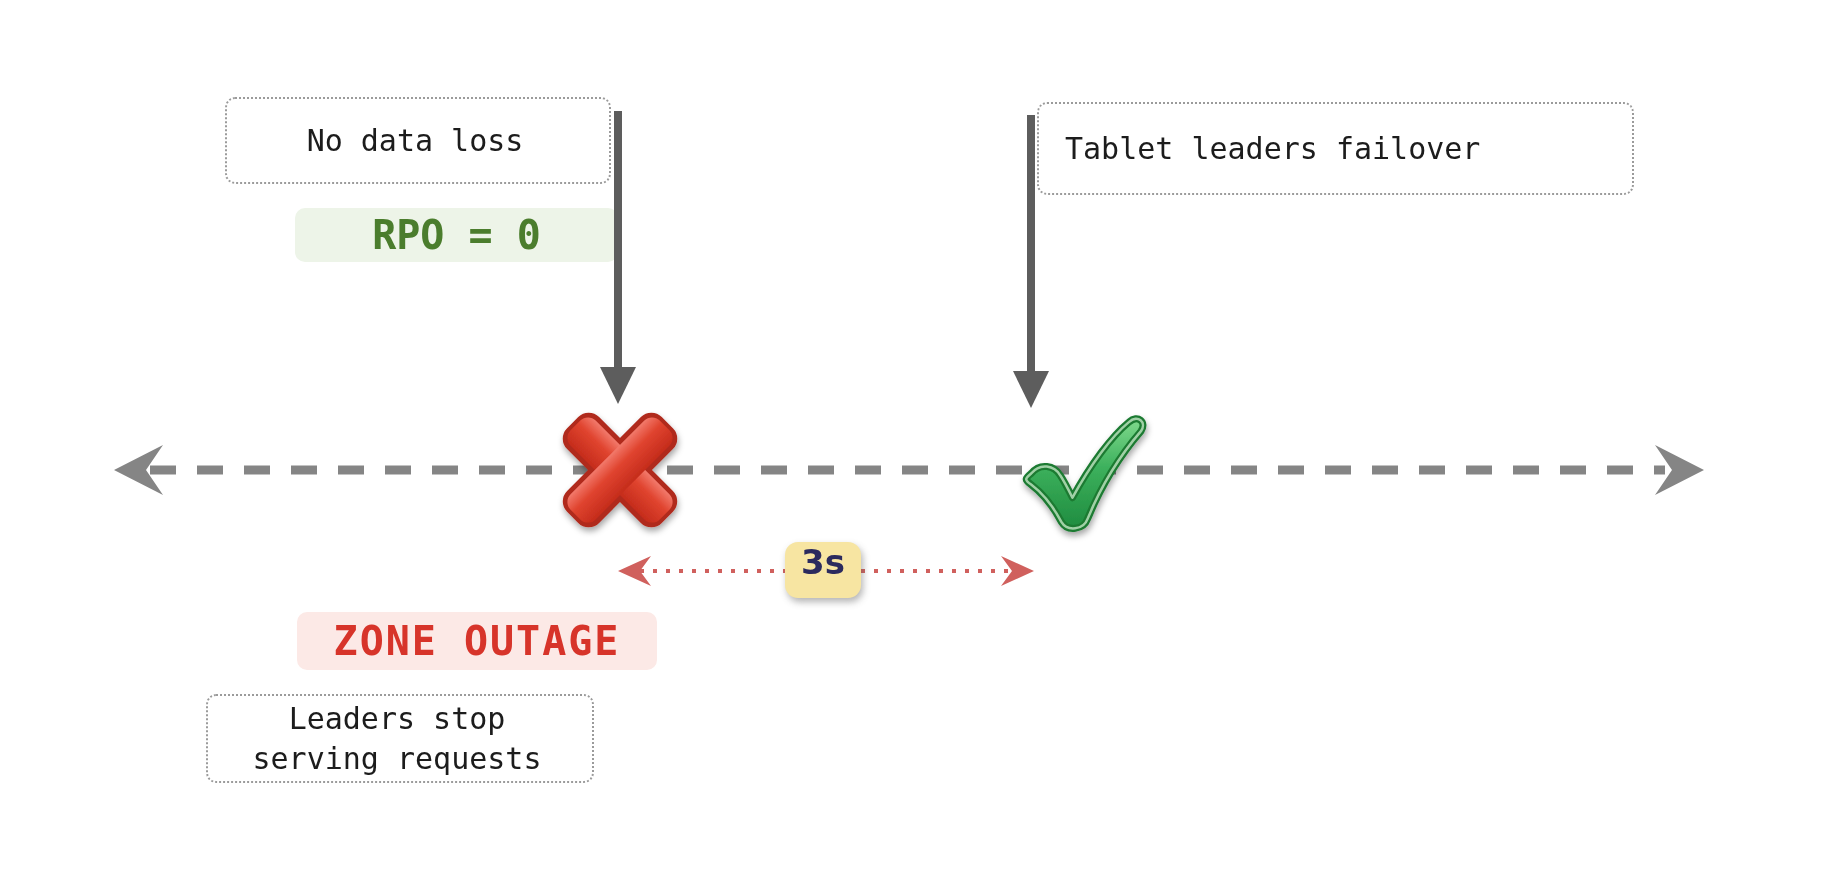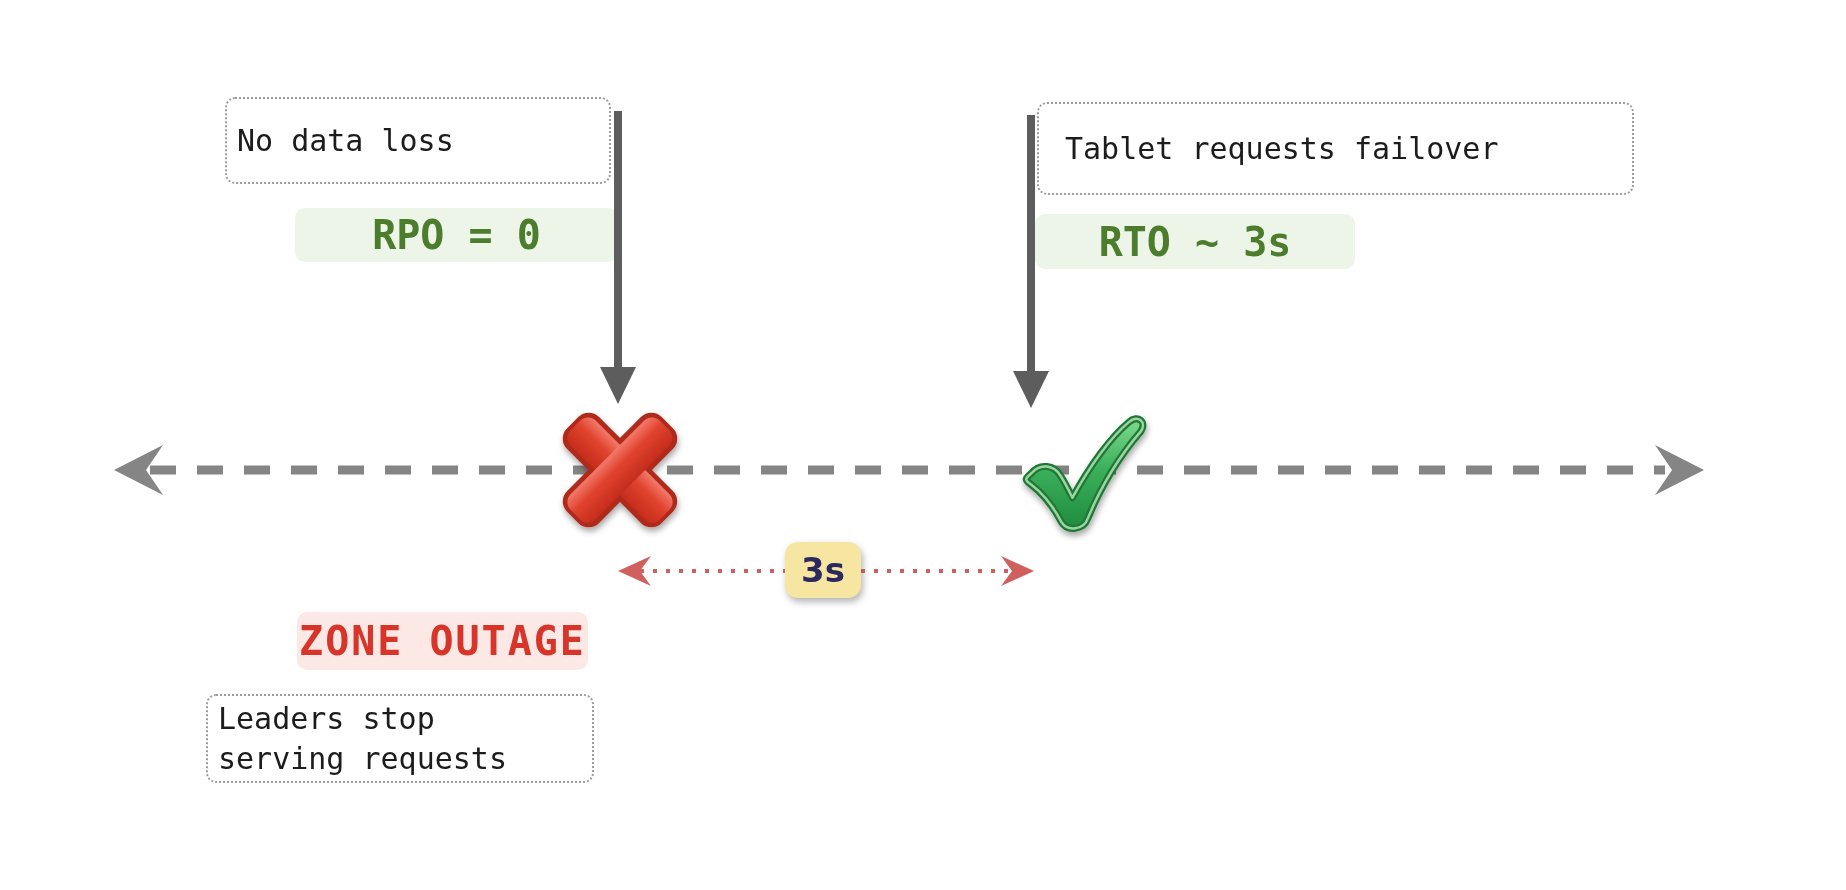--- a/index.html
+++ b/index.html
@@ -30,44 +30,44 @@
     box-sizing:border-box;
     border:2px dotted var(--note-border);
     border-radius:10px;
     display:flex;flex-direction:column;justify-content:center;
     font-size:30px;line-height:40px;
     color:var(--note-text);
     background:var(--background);
     z-index:1;
   }
   .note span{display:block;white-space:pre;}
-  .note.align-right{text-align:left;padding:2px 16px 2px 10px;}
+  .note.align-right{text-align:center;padding:2px 16px 2px 10px;}
   .note.align-left{text-align:left;padding:2px 10px 2px 26px;}
   .note-top-left{left:225px;top:97px;width:386px;height:87px;}
   .note-top-right{left:1037px;top:102px;width:597px;height:93px;}
   .note-bottom-left{left:206px;top:694px;width:388px;height:89px;}
   .badge{
     position:absolute;
     box-sizing:border-box;
     border-radius:10px;
     display:flex;align-items:center;justify-content:center;
     font-weight:bold;font-size:40px;
     z-index:1;
   }
   .badge-green{background:var(--green-badge-bg);color:var(--green-badge-text);}
   .badge-red{background:var(--red-badge-bg);color:var(--red-badge-text);letter-spacing:2px;}
   .badge-rpo{left:295px;top:208px;width:323px;height:54px;}
   .badge-rto{left:1035px;top:214px;width:320px;height:55px;}
-  .badge-outage{left:297px;top:612px;width:291px;height:58px;}
+  .badge-outage{left:297px;top:612px;width:360px;height:58px;}
   .badge-duration{
     position:absolute;left:785px;top:542px;width:76px;height:56px;
     background:var(--duration-badge-bg);
     color:var(--duration-badge-text);
     border-radius:13px;
-    display:flex;align-items:center;justify-content:center;
+    display:flex;align-items:flex-start;justify-content:center;
     font-family:"DejaVu Sans","Liberation Sans",sans-serif;
     font-weight:bold;font-size:34px;
     box-shadow:2px 4px 7px rgba(90,90,90,0.45);
     z-index:3;
   }
   .tl-line{stroke:var(--timeline);stroke-width:9;stroke-dasharray:26 21;fill:none;}
   .tl-head{fill:var(--timeline);}
   .ev-line{stroke:var(--event-arrow);stroke-width:8;fill:none;}
   .ev-head{fill:var(--event-arrow);}
   .dur-line{stroke:var(--duration-arrow);stroke-width:4;stroke-dasharray:4 9;fill:none;}
@@ -80,26 +80,23 @@
 
   <div class="note align-right note-top-left">
     <span>No data loss</span>
   </div>
 
   <div class="badge badge-green badge-rpo">
     <span>RPO = 0</span>
   </div>
 
   <div class="note align-left note-top-right">
-    <span>Tablet requests failover</span>
+    <span>Tablet leaders failover</span>
   </div>
 
-  <div class="badge badge-green badge-rto">
-    <span>RTO ~ 3s</span>
-  </div>
 
   <div class="badge badge-red badge-outage">
     <span>ZONE OUTAGE</span>
   </div>
 
   <div class="note align-right note-bottom-left">
     <span>Leaders stop</span>
     <span>serving requests</span>
   </div>
 

